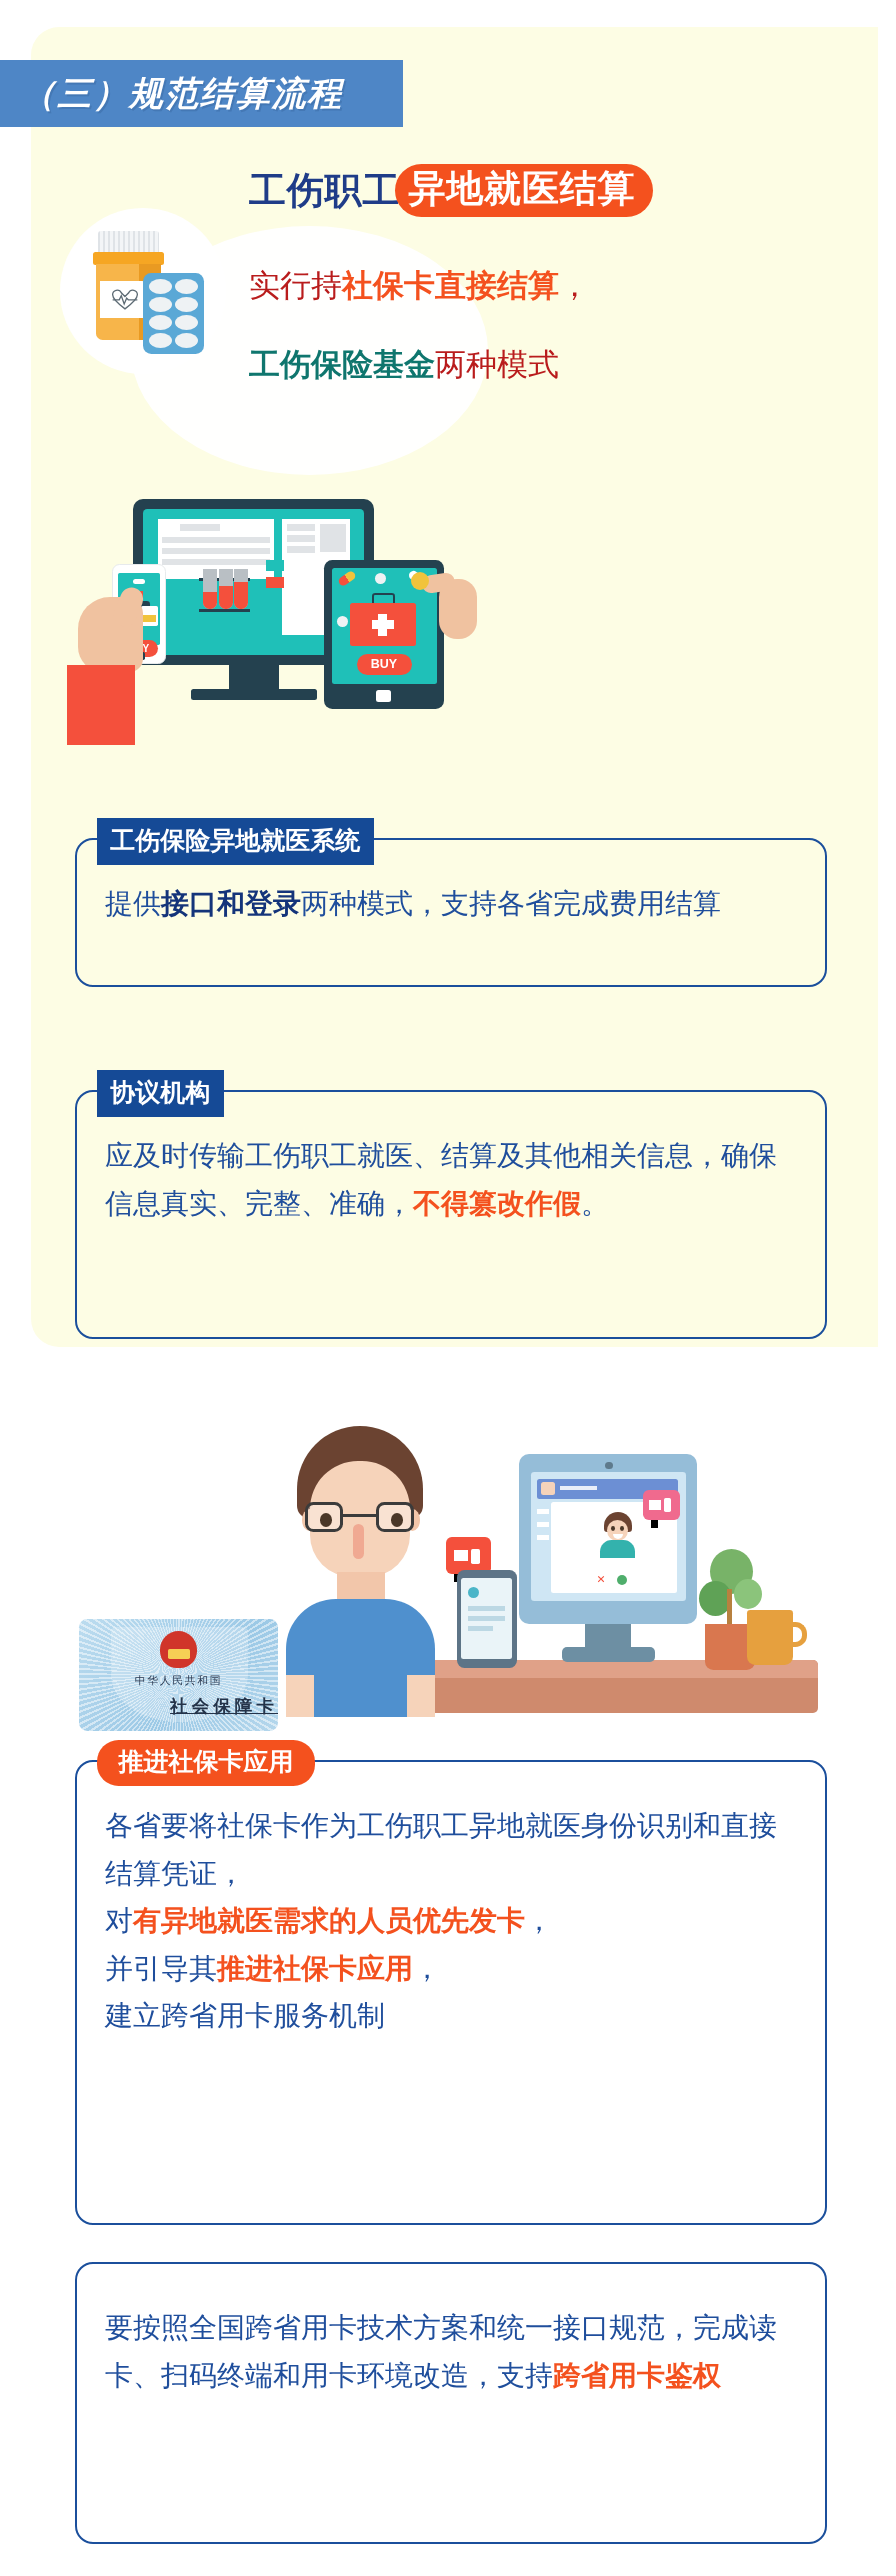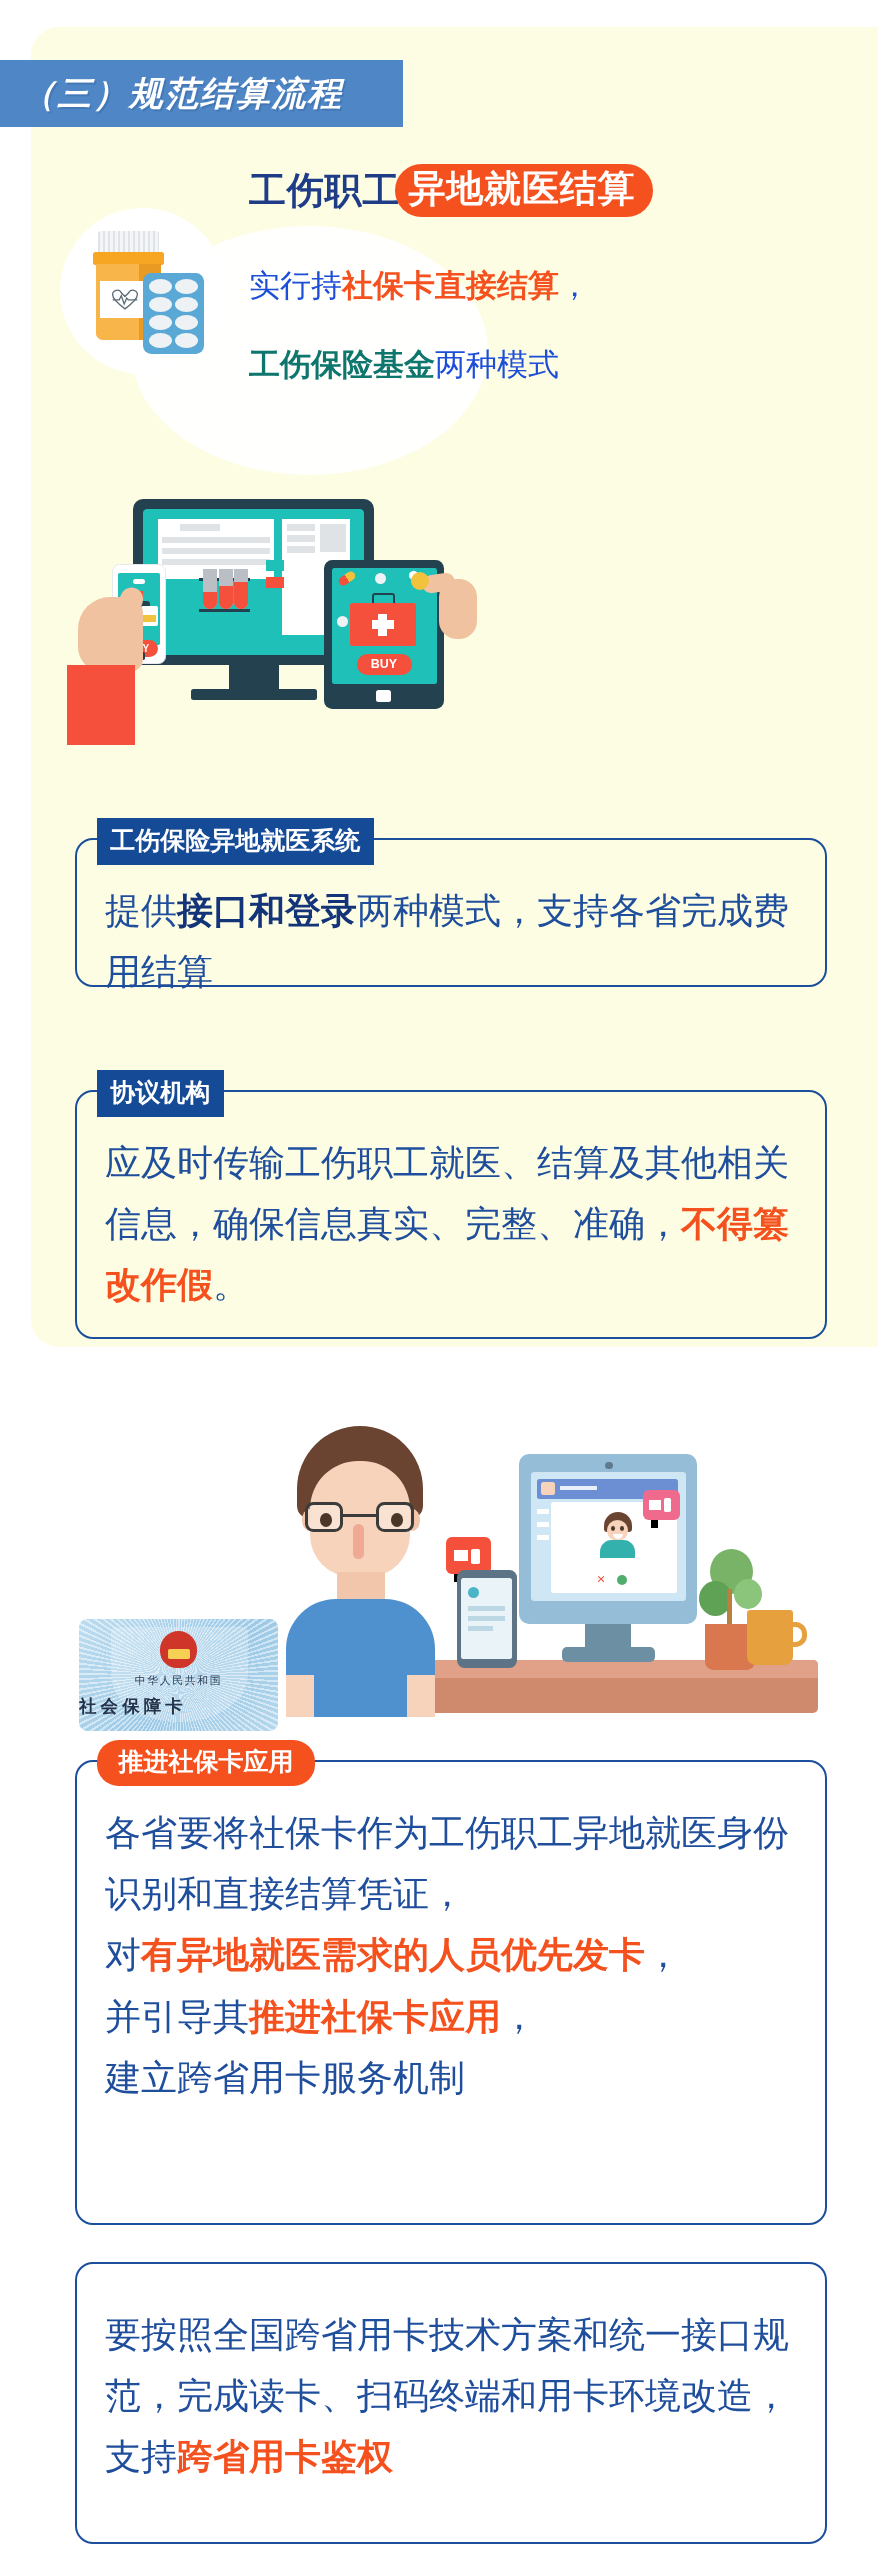--- a/index.html
+++ b/index.html
@@ -42,21 +42,21 @@
   .headline .pill{
     background:#f4511e;color:#ffffff;font-size:37px;font-weight:700;
     border-radius:33px;padding:6.6px 18px 10px 13.3px;margin-left:-5px;
     line-height:1;letter-spacing:0.8px;
   }
 
   
   .sub1,.sub2{position:absolute;font-size:31px;line-height:1;white-space:nowrap;}
   .sub1{left:249px;top:270px;}
   .sub2{left:249px;top:349px;}
-  .t-blue{color:#1d4ed8;}
+  .t-blue{color:#b91c1c;}
   .t-bluebold{color:#0f766e;font-weight:700;}
   .t-orange{color:#f4511e;font-weight:700;}
 
   
   .pills{position:absolute;left:60px;top:208px;width:174px;height:166px;}
   .pills .circle{position:absolute;left:0;top:0;width:166px;height:166px;
     background:#ffffff;border-radius:50%;}
   .bottle{position:absolute;left:33px;top:23px;width:71px;height:110px;}
   .bottle .cap{position:absolute;left:5px;top:0;width:61px;height:21.6px;
     background:#e9ecef;border-radius:3.3px 3.3px 0 0;
@@ -114,21 +114,21 @@
     border:2.5px solid #1b4f9c;border-radius:18px;background:transparent;
   }
   .card-label{
     position:absolute;top:-21.6px;left:20px;
     color:#ffffff;font-size:25px;font-weight:700;line-height:1;
     padding:10px 13.3px 11.6px 13.3px;white-space:nowrap;
   }
   .label-blue{background:#154a96;}
   .label-orange{background:#f4511e;border-radius:21.6px;padding:9px 21.6px 11.6px 21.6px;}
   .card-body{
-    padding:40px 28px 25px 28px;font-size:36px;line-height:1.7;color:#1f4e9c;
+    padding:40px 28px 25px 28px;font-size:28px;line-height:1.7;color:#1f4e9c;
   }
   .card-body .b{font-weight:700;color:#14347a;}
   .card-body .o{font-weight:700;color:#f4511e;}
 
   #card1{top:838px;height:149px;}
   #card2{top:1090px;height:249px;}
   #card3{top:1760px;height:465px;}
   #card4{top:2262px;height:282px;}
 
   
@@ -137,21 +137,21 @@
     background:linear-gradient(135deg,#bcdcef 0%,#9cc9e6 60%,#b5d7ec 100%);
     border-radius:8.3px;overflow:hidden;}
   .ssc .rays{position:absolute;inset:0;
     background:repeating-conic-gradient(from 0deg at 50% 50%,rgba(255,255,255,.5) 0deg 1.2deg,rgba(255,255,255,0) 1.2deg 3deg);}
   .ssc .heart{position:absolute;left:32px;top:8.3px;width:137px;height:95px;
     background:rgba(255,255,255,.25);border-radius:50% 50% 5px 5px;transform:rotate(180deg);}
   .emblem{position:absolute;left:81px;top:11.6px;width:37px;height:37px;
     background:#d0352a;border-radius:50% 50% 45% 45%;}
   .emblem::after{content:"";position:absolute;left:7.5px;top:18px;width:22.4px;height:10px;background:#f6cf55;border-radius:1.7px;}
   .ssc-t1{position:absolute;left:0;right:0;top:55px;text-align:center;font-size:10.8px;color:#2b3a52;letter-spacing:1.7px;}
-  .ssc-t2{position:absolute;left:0;right:0;top:75px;text-align:left;font-size:17.4px;font-weight:700;color:#243349;letter-spacing:4.2px;}
+  .ssc-t2{position:absolute;left:0;right:0;top:75px;text-align:right;font-size:17.4px;font-weight:700;color:#243349;letter-spacing:4.2px;text-decoration:underline;}
 
   .desk{position:absolute;left:349px;top:249px;width:390px;height:53px;
     background:#cf8a6d;border-radius:5px;}
   .desk .top{position:absolute;left:0;top:0;width:390px;height:18px;background:#e0a188;border-radius:5px 5px 0 0;}
 
   .person{position:absolute;left:203px;top:15px;width:158px;height:291px;}
   .hair{position:absolute;left:15px;top:0;width:126px;height:93px;background:#6b4331;border-radius:63px 63px 13.3px 13.3px;}
   .face{position:absolute;left:28px;top:35px;width:100px;height:116px;background:#f6d3ba;border-radius:48px 48px 42px 42px;}
   .ear{position:absolute;top:83px;width:15px;height:21.6px;background:#f2c6aa;border-radius:50%;}
   .glasses{position:absolute;left:23px;top:76px;width:110px;height:30px;}

